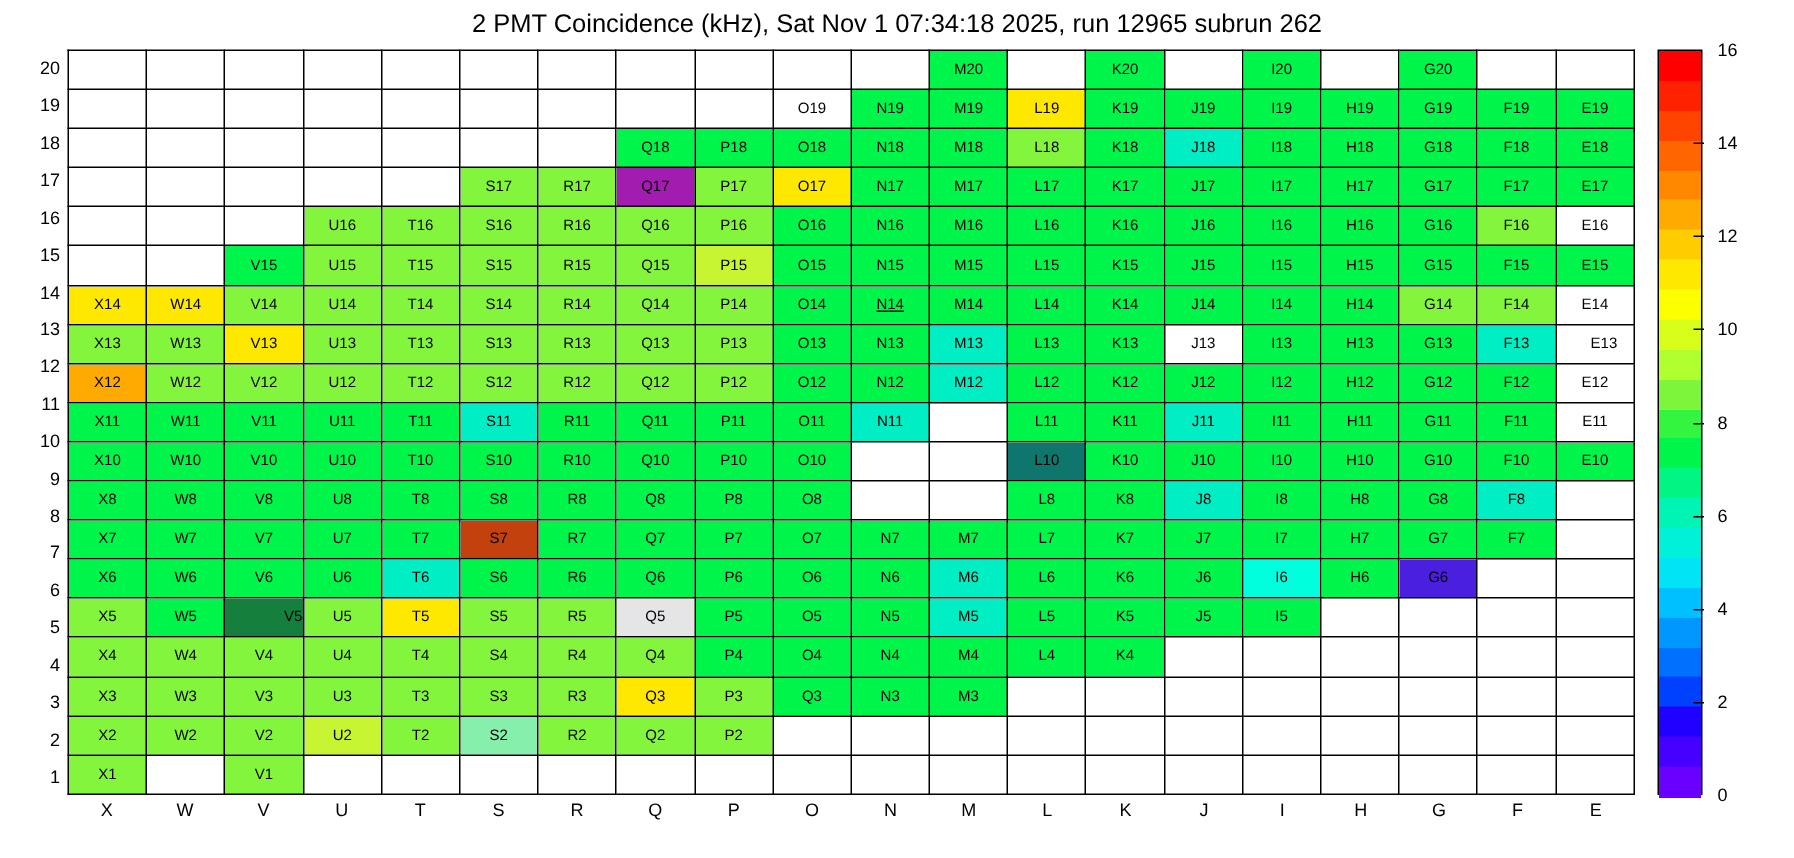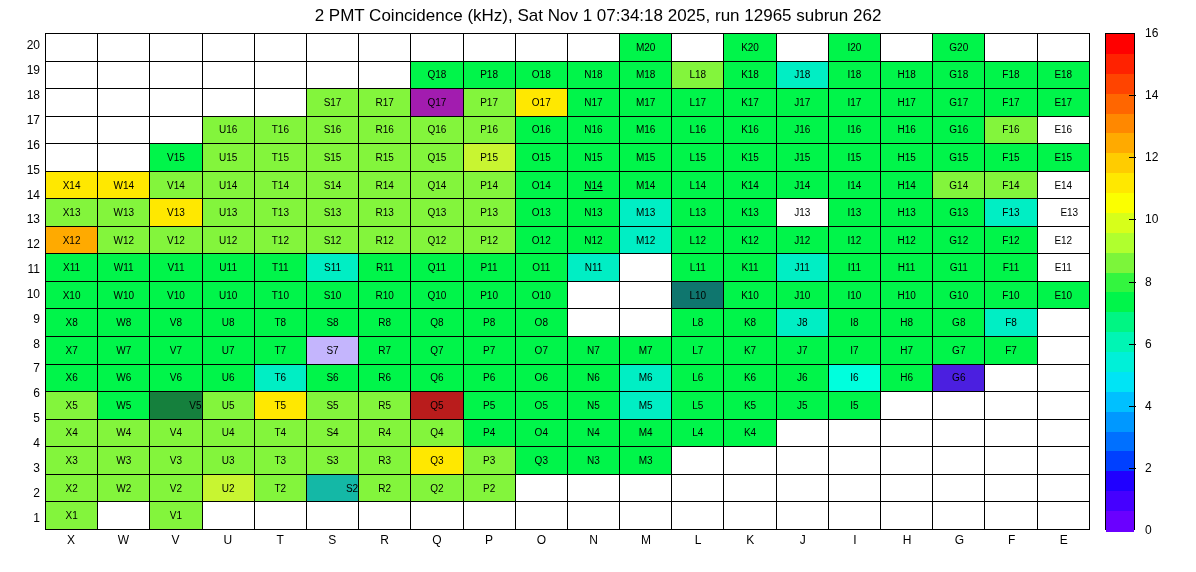--- a/index.html
+++ b/index.html
@@ -179,20 +179,42 @@
             <td class="empty-cell" style="background: rgb(255, 255, 255);"></td>
           </tr>
           <tr>
             <td class="empty-cell" style="background: rgb(255, 255, 255);"></td>
             <td class="empty-cell" style="background: rgb(255, 255, 255);"></td>
             <td class="empty-cell" style="background: rgb(255, 255, 255);"></td>
             <td class="empty-cell" style="background: rgb(255, 255, 255);"></td>
             <td class="empty-cell" style="background: rgb(255, 255, 255);"></td>
             <td class="empty-cell" style="background: rgb(255, 255, 255);"></td>
             <td class="empty-cell" style="background: rgb(255, 255, 255);"></td>
+            <td class="empty-cell" style="background: rgb(255, 255, 255);"></td>
+            <td class="empty-cell" style="background: rgb(255, 255, 255);"></td>
+            <td style="background: rgb(255, 255, 255);">O19</td>
+            <td style="background: rgb(0, 245, 74);">N19</td>
+            <td style="background: rgb(0, 245, 74);">M19</td>
+            <td style="background: rgb(255, 232, 0);">L19</td>
+            <td style="background: rgb(0, 245, 74);">K19</td>
+            <td style="background: rgb(0, 245, 74);">J19</td>
+            <td style="background: rgb(0, 245, 74);">I19</td>
+            <td style="background: rgb(0, 245, 74);">H19</td>
+            <td style="background: rgb(0, 245, 74);">G19</td>
+            <td style="background: rgb(0, 245, 74);">F19</td>
+            <td style="background: rgb(0, 245, 74);">E19</td>
+          </tr>
+          <tr>
+            <td class="empty-cell" style="background: rgb(255, 255, 255);"></td>
+            <td class="empty-cell" style="background: rgb(255, 255, 255);"></td>
+            <td class="empty-cell" style="background: rgb(255, 255, 255);"></td>
+            <td class="empty-cell" style="background: rgb(255, 255, 255);"></td>
+            <td class="empty-cell" style="background: rgb(255, 255, 255);"></td>
+            <td class="empty-cell" style="background: rgb(255, 255, 255);"></td>
+            <td class="empty-cell" style="background: rgb(255, 255, 255);"></td>
             <td style="background: rgb(0, 245, 74);">Q18</td>
             <td style="background: rgb(0, 245, 74);">P18</td>
             <td style="background: rgb(0, 245, 74);">O18</td>
             <td style="background: rgb(0, 245, 74);">N18</td>
             <td style="background: rgb(0, 245, 74);">M18</td>
             <td style="background: rgb(131, 245, 60);">L18</td>
             <td style="background: rgb(0, 245, 74);">K18</td>
             <td style="background: rgb(0, 238, 196);">J18</td>
             <td style="background: rgb(0, 245, 74);">I18</td>
             <td style="background: rgb(0, 245, 74);">H18</td>
@@ -397,21 +419,21 @@
             <td style="background: rgb(0, 245, 74);">G8</td>
             <td style="background: rgb(0, 238, 196);">F8</td>
             <td class="empty-cell" style="background: rgb(255, 255, 255);"></td>
           </tr>
           <tr>
             <td style="background: rgb(0, 245, 74);">X7</td>
             <td style="background: rgb(0, 245, 74);">W7</td>
             <td style="background: rgb(0, 245, 74);">V7</td>
             <td style="background: rgb(0, 245, 74);">U7</td>
             <td style="background: rgb(0, 245, 74);">T7</td>
-            <td style="background: #c4b5fd;">S7</td>
+            <td style="background: #c2410c;">S7</td>
             <td style="background: rgb(0, 245, 74);">R7</td>
             <td style="background: rgb(0, 245, 74);">Q7</td>
             <td style="background: rgb(0, 245, 74);">P7</td>
             <td style="background: rgb(0, 245, 74);">O7</td>
             <td style="background: rgb(0, 245, 74);">N7</td>
             <td style="background: rgb(0, 245, 74);">M7</td>
             <td style="background: rgb(0, 245, 74);">L7</td>
             <td style="background: rgb(0, 245, 74);">K7</td>
             <td style="background: rgb(0, 245, 74);">J7</td>
             <td style="background: rgb(0, 245, 74);">I7</td>
@@ -443,21 +465,21 @@
             <td class="empty-cell" style="background: rgb(255, 255, 255);"></td>
           </tr>
           <tr>
             <td style="background: rgb(131, 245, 60);">X5</td>
             <td style="background: rgb(0, 245, 74);">W5</td>
             <td style="background: #15803d; text-align: right;">V5</td>
             <td style="background: rgb(131, 245, 60);">U5</td>
             <td style="background: rgb(255, 232, 0);">T5</td>
             <td style="background: rgb(131, 245, 60);">S5</td>
             <td style="background: rgb(131, 245, 60);">R5</td>
-            <td style="background: #b91c1c;">Q5</td>
+            <td style="background: #e5e5e5;">Q5</td>
             <td style="background: rgb(0, 245, 74);">P5</td>
             <td style="background: rgb(0, 245, 74);">O5</td>
             <td style="background: rgb(0, 245, 74);">N5</td>
             <td style="background: rgb(0, 238, 196);">M5</td>
             <td style="background: rgb(0, 245, 74);">L5</td>
             <td style="background: rgb(0, 245, 74);">K5</td>
             <td style="background: rgb(0, 245, 74);">J5</td>
             <td style="background: rgb(0, 245, 74);">I5</td>
             <td class="empty-cell" style="background: rgb(255, 255, 255);"></td>
             <td class="empty-cell" style="background: rgb(255, 255, 255);"></td>
@@ -507,21 +529,21 @@
             <td class="empty-cell" style="background: rgb(255, 255, 255);"></td>
             <td class="empty-cell" style="background: rgb(255, 255, 255);"></td>
             <td class="empty-cell" style="background: rgb(255, 255, 255);"></td>
           </tr>
           <tr>
             <td style="background: rgb(131, 245, 60);">X2</td>
             <td style="background: rgb(131, 245, 60);">W2</td>
             <td style="background: rgb(131, 245, 60);">V2</td>
             <td style="background: rgb(200, 245, 49);">U2</td>
             <td style="background: rgb(131, 245, 60);">T2</td>
-            <td style="background: #14b8a6; text-align: right;">S2</td>
+            <td style="background: #86efac;">S2</td>
             <td style="background: rgb(131, 245, 60);">R2</td>
             <td style="background: rgb(131, 245, 60);">Q2</td>
             <td style="background: rgb(131, 245, 60);">P2</td>
             <td class="empty-cell" style="background: rgb(255, 255, 255);"></td>
             <td class="empty-cell" style="background: rgb(255, 255, 255);"></td>
             <td class="empty-cell" style="background: rgb(255, 255, 255);"></td>
             <td class="empty-cell" style="background: rgb(255, 255, 255);"></td>
             <td class="empty-cell" style="background: rgb(255, 255, 255);"></td>
             <td class="empty-cell" style="background: rgb(255, 255, 255);"></td>
             <td class="empty-cell" style="background: rgb(255, 255, 255);"></td>

